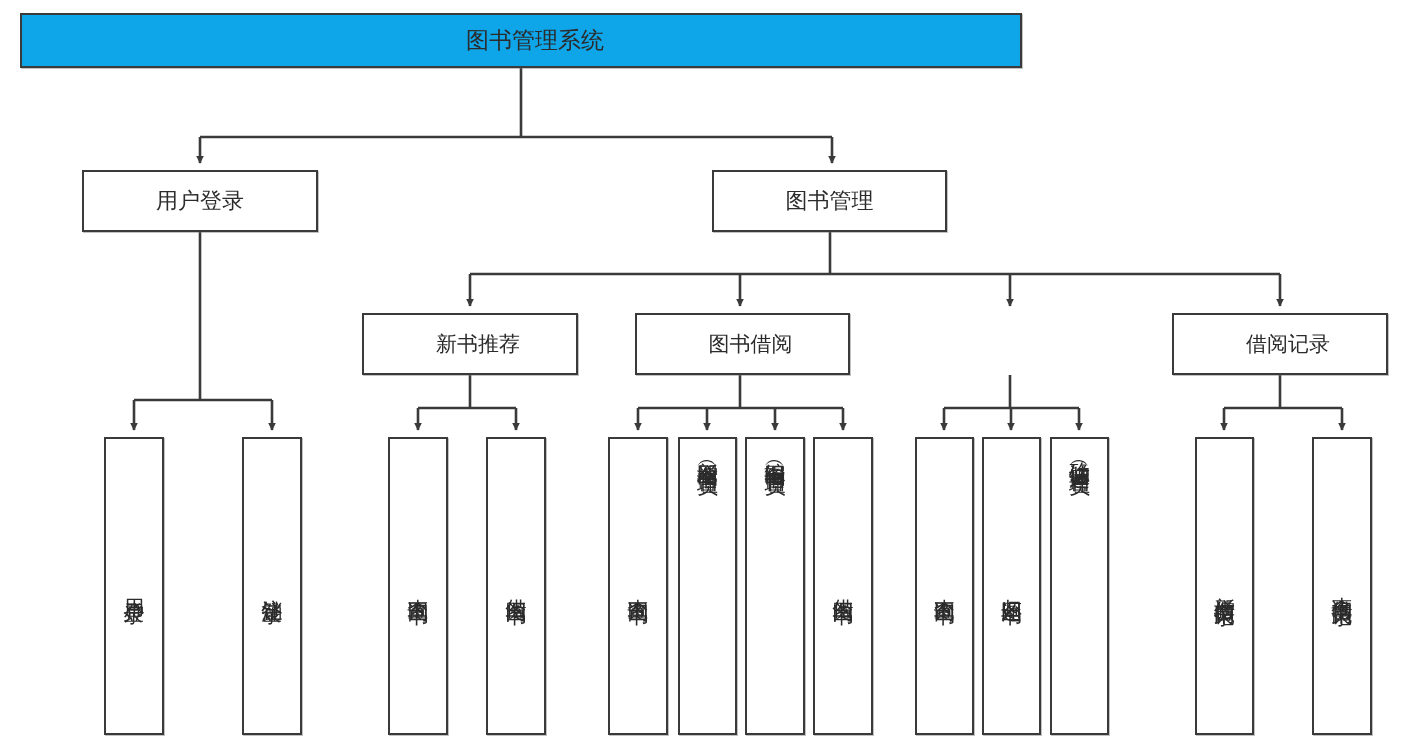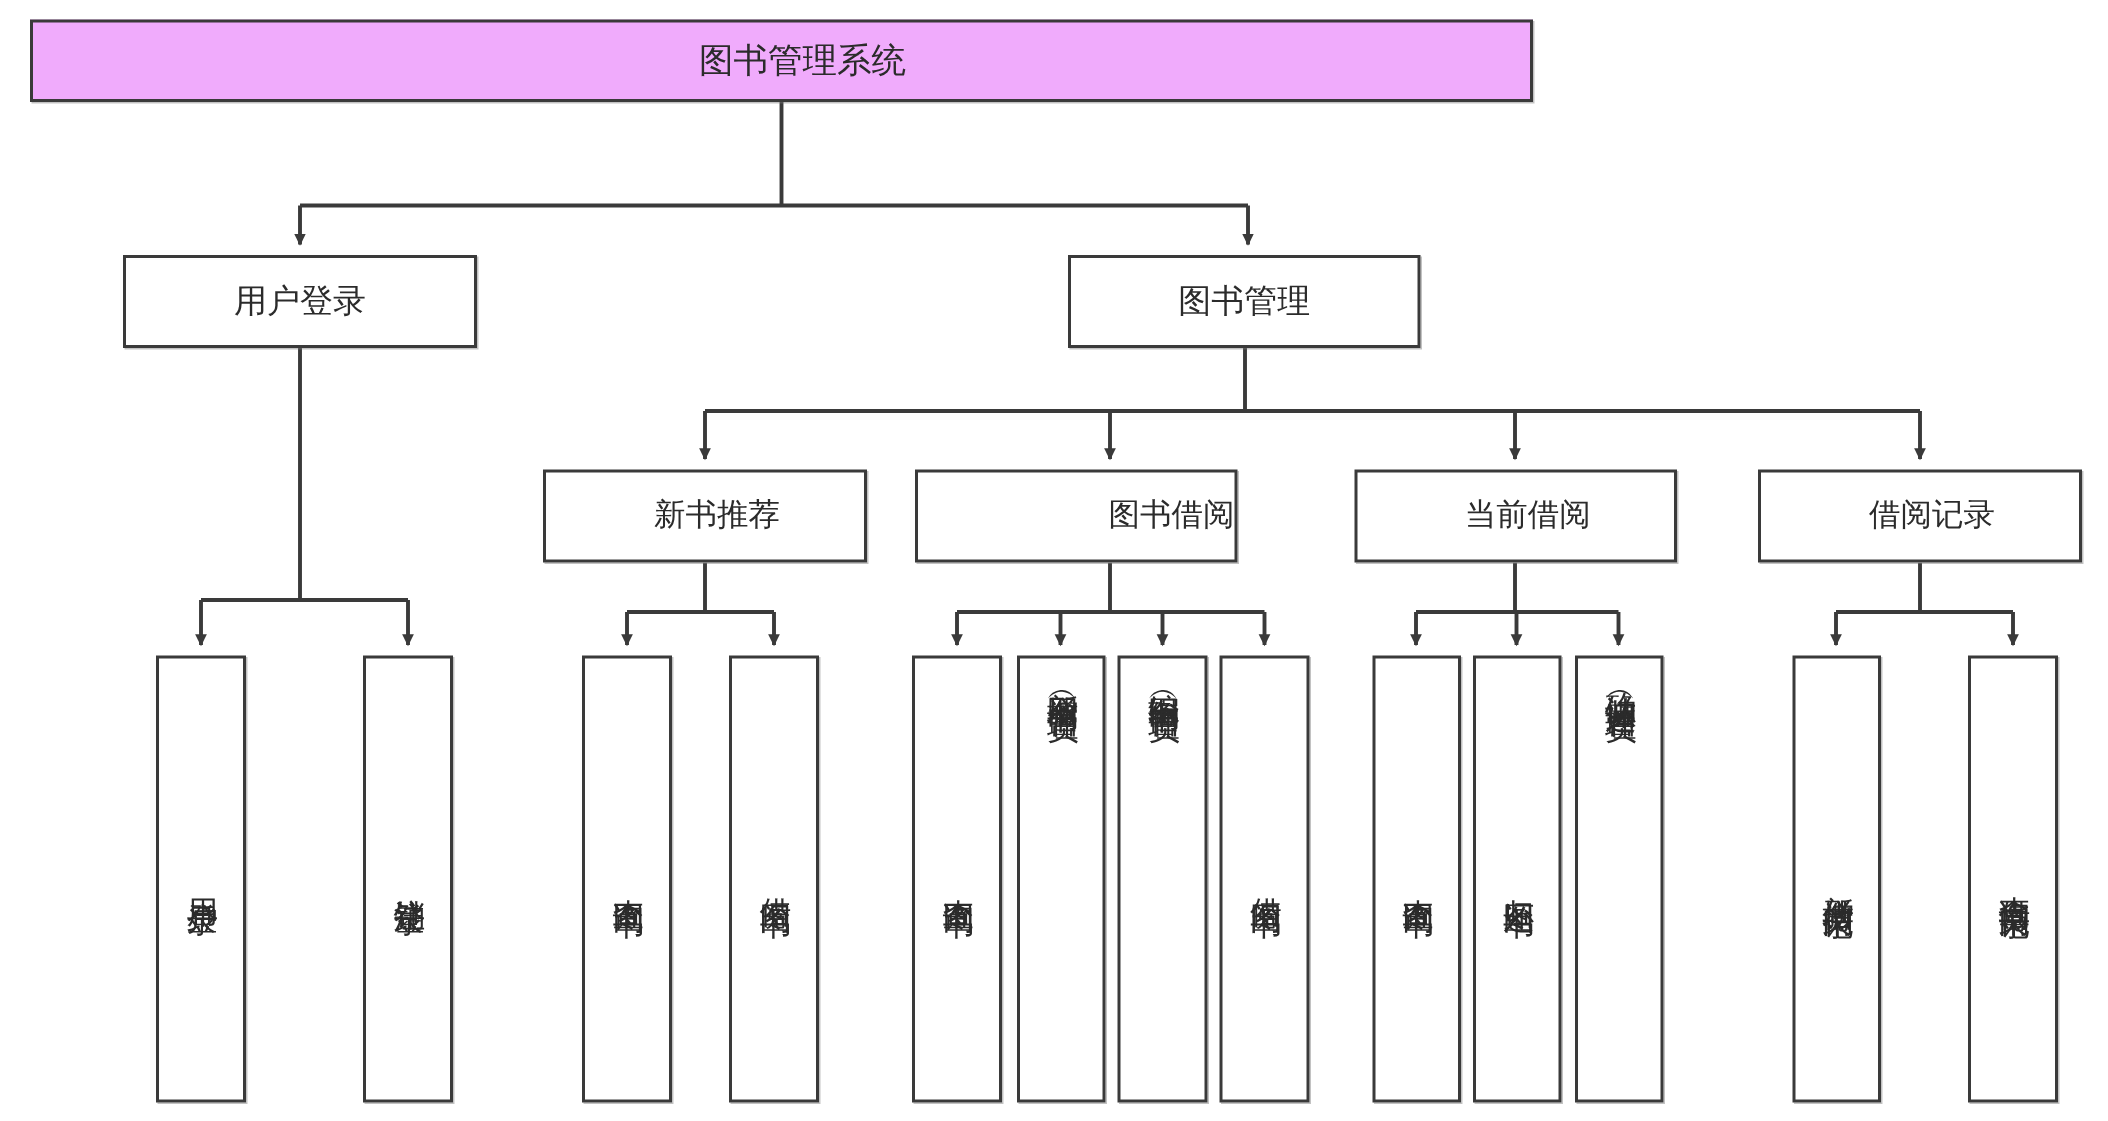--- a/index.html
+++ b/index.html
@@ -122,39 +122,36 @@
       <path d="M1079,408 L1079,430" marker-end="url(#arrowhead)"></path>
     </g>
     <g stroke="#3a3a3a" stroke-width="2.6" fill="none">
       <path d="M1280,375 L1280,408"></path>
       <path d="M1224,408 L1342,408"></path>
       <path d="M1224,408 L1224,430" marker-end="url(#arrowhead)"></path>
       <path d="M1342,408 L1342,430" marker-end="url(#arrowhead)"></path>
     </g>
   </svg>
 
-  <div class="node level-root" style="left: 20px; top: 13px; width: 1002px; height: 55px; border-color: rgb(58, 58, 58); background: #f0abfc; padding-left: 28px;">
+  <div class="node level-root" style="left: 20px; top: 13px; width: 1002px; height: 55px; border-color: rgb(58, 58, 58); background: #0ea5e9; padding-left: 28px;">
     <span class="node-label" style="color: rgb(43, 43, 43);">图书管理系统</span>
   </div>
 
   <div class="node level-2" style="left: 82px; top: 170px; width: 236px; height: 62px; border-color: rgb(58, 58, 58); background: rgb(255, 255, 255);">
     <span class="node-label" style="color: rgb(43, 43, 43);">用户登录</span>
   </div>
   <div class="node level-2" style="left: 712px; top: 170px; width: 235px; height: 62px; border-color: rgb(58, 58, 58); background: rgb(255, 255, 255);">
     <span class="node-label" style="color: rgb(43, 43, 43);">图书管理</span>
   </div>
 
   <div class="node level-3" style="left: 362px; top: 313px; width: 216px; height: 62px; border-color: rgb(58, 58, 58); background: rgb(255, 255, 255);">
     <span class="node-label" style="color: rgb(43, 43, 43);">新书推荐</span>
   </div>
-  <div class="node level-3" style="left: 610px; top: 313px; width: 215px; height: 62px; border-color: rgb(58, 58, 58); background: rgb(255, 255, 255); justify-content: flex-end;">
+  <div class="node level-3" style="left: 635px; top: 313px; width: 215px; height: 62px; border-color: rgb(58, 58, 58); background: rgb(255, 255, 255);">
     <span class="node-label" style="color: rgb(43, 43, 43);">图书借阅</span>
-  </div>
-  <div class="node level-3" style="left: 903px; top: 313px; width: 215px; height: 62px; border-color: rgb(58, 58, 58); background: rgb(255, 255, 255);">
-    <span class="node-label" style="color: rgb(43, 43, 43);">当前借阅</span>
   </div>
   <div class="node level-3" style="left: 1172px; top: 313px; width: 216px; height: 62px; border-color: rgb(58, 58, 58); background: rgb(255, 255, 255);">
     <span class="node-label" style="color: rgb(43, 43, 43);">借阅记录</span>
   </div>
 
   <div class="node leaf leaf-center" style="left: 104px; top: 437px; width: 60px; height: 298px; border-color: rgb(58, 58, 58); background: rgb(255, 255, 255);">
     <span class="node-label" style="color: rgb(43, 43, 43);">用户登录</span>
   </div>
   <div class="node leaf leaf-center" style="left: 242px; top: 437px; width: 60px; height: 298px; border-color: rgb(58, 58, 58); background: rgb(255, 255, 255);">
     <span class="node-label" style="color: rgb(43, 43, 43);">注销登录</span>

